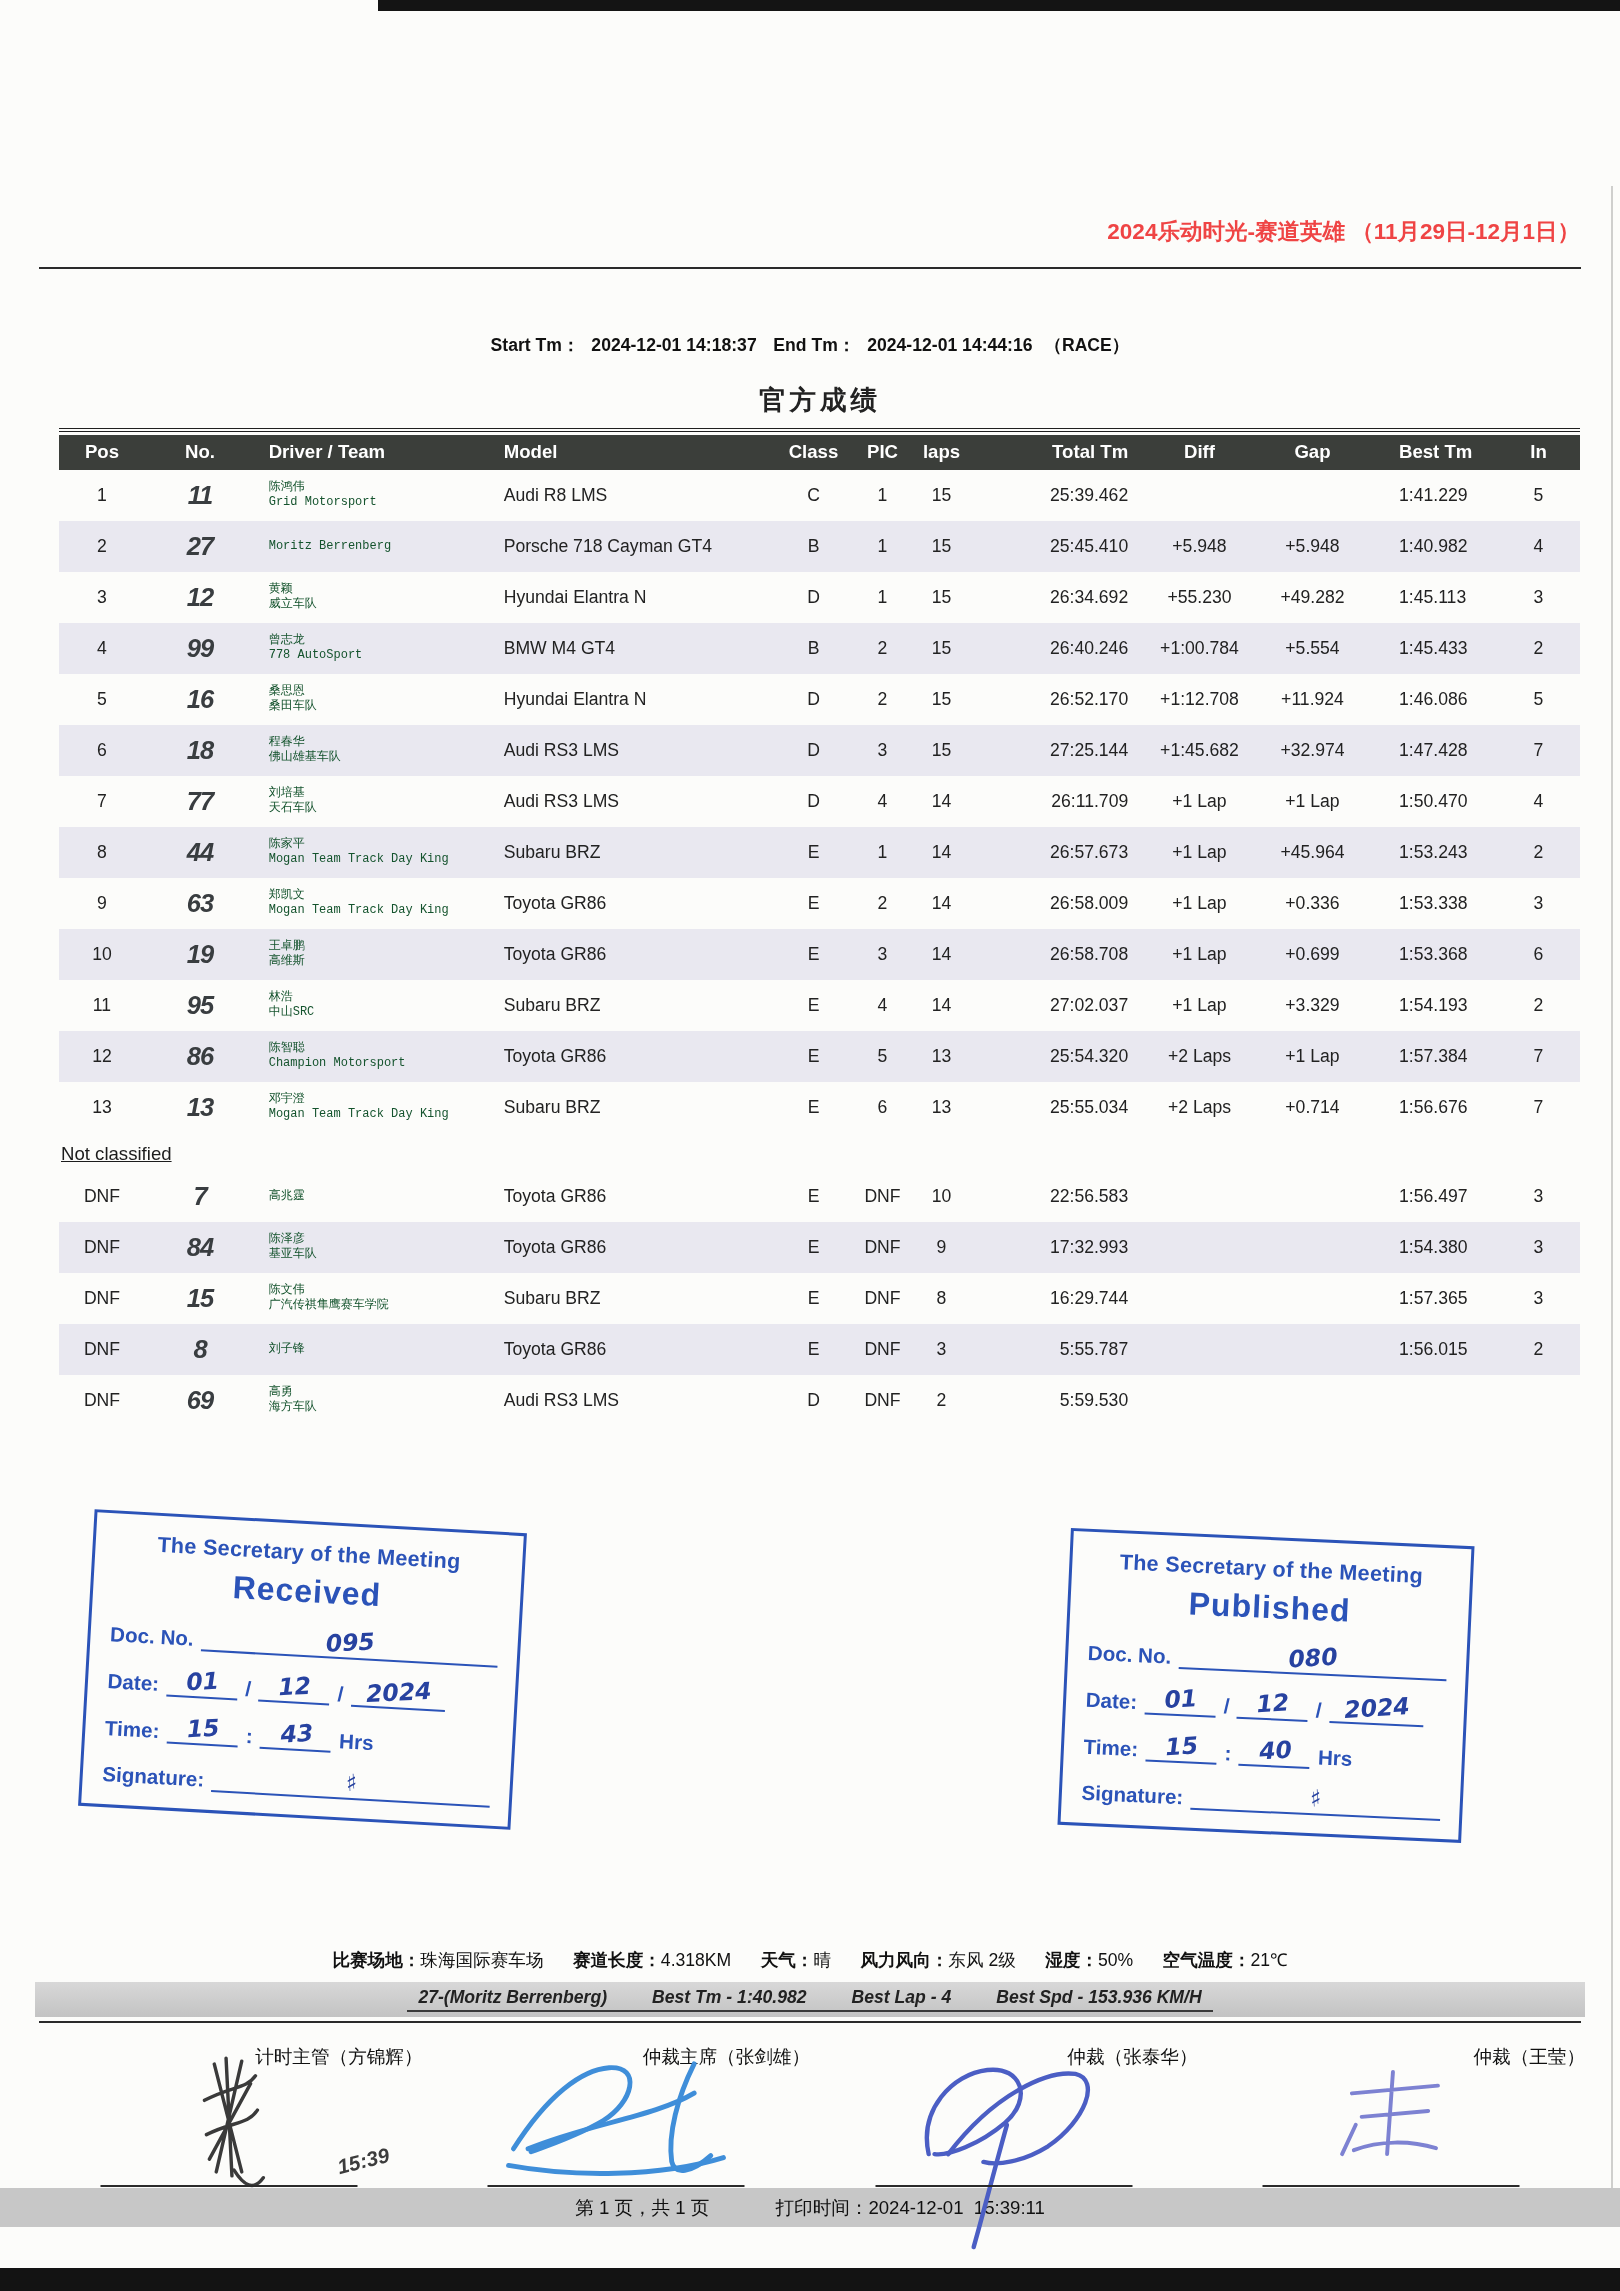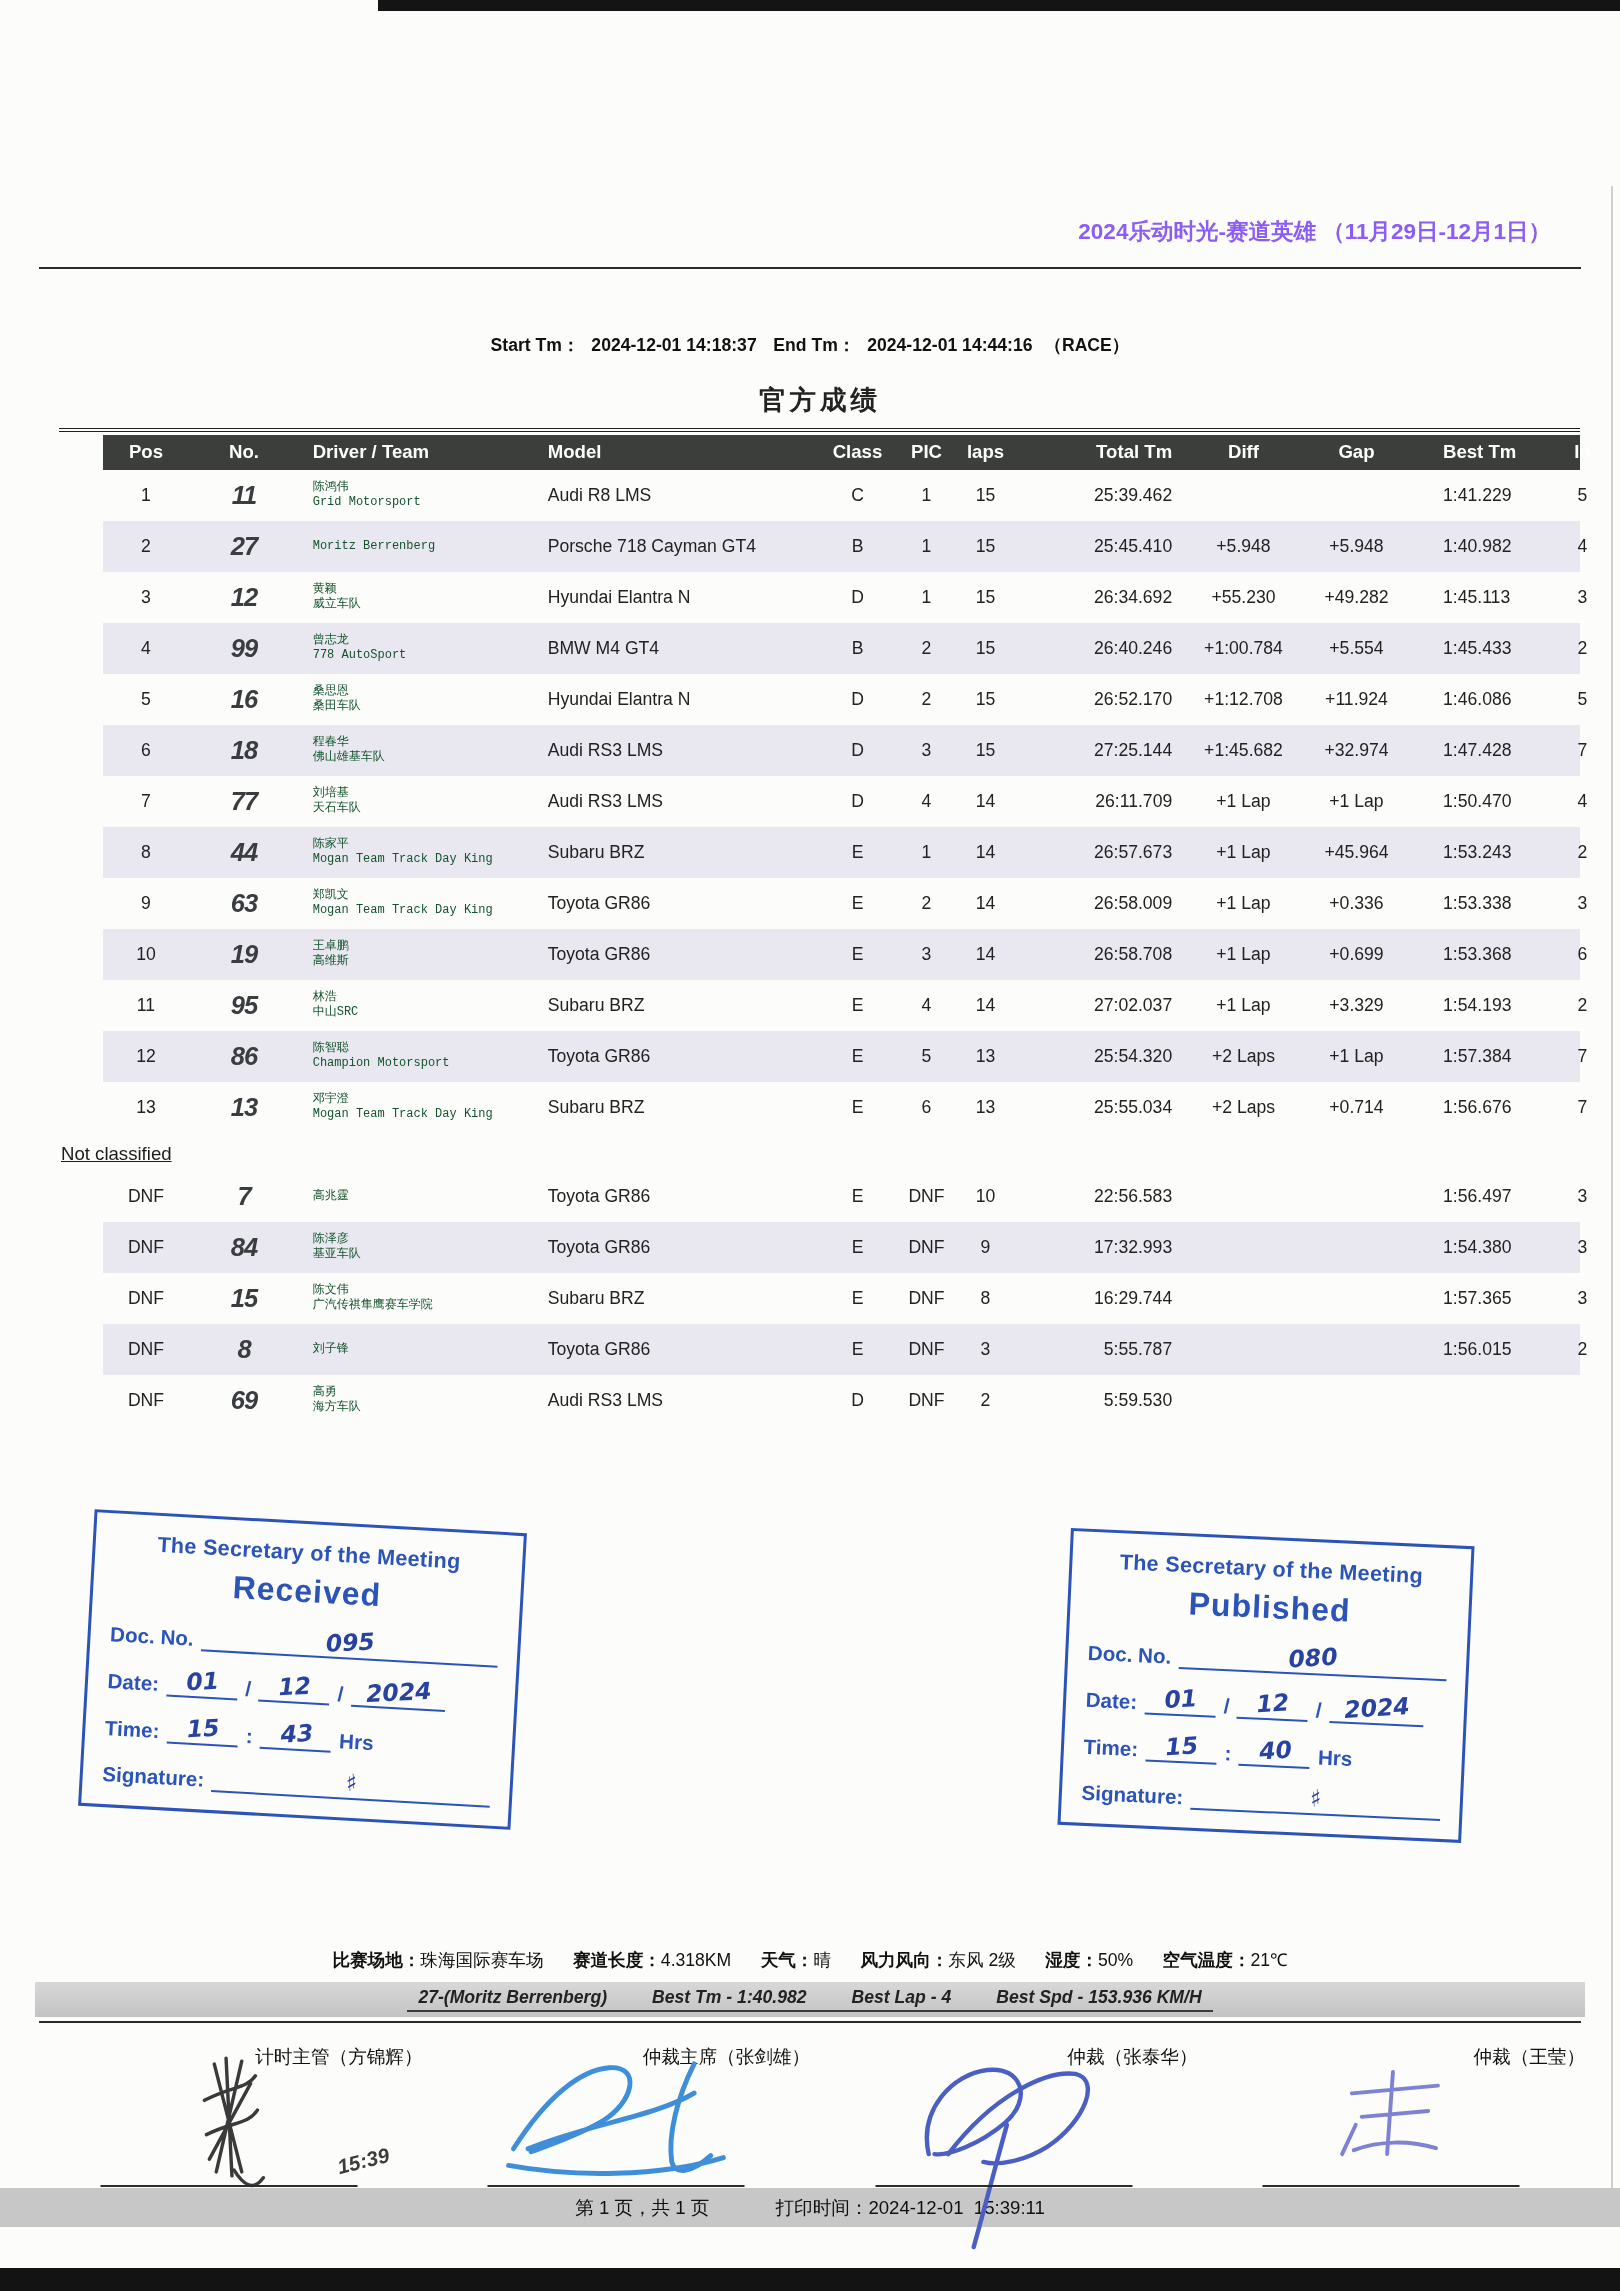--- a/index.html
+++ b/index.html
@@ -11,30 +11,30 @@
   .scan-edge{position:absolute;right:6.9px;top:186px;bottom:69px;width:2px;background:#cfcfcd;}
 
   
   .logo-row{position:absolute;top:21.6px;left:0;right:0;display:flex;justify-content:center;align-items:center;}
   .logo-mark{width:211px;height:181px;}
   .logo-text{font-size:74px;font-weight:bold;color:#5c615c;letter-spacing:15.7px;margin-left:5.9px;
              font-family:"DejaVu Serif",serif;}
   .badge{border:2px solid #979a97;margin-left:21.6px;margin-top:7.8px;padding:4.9px 8.8px;display:flex;flex-direction:column;
          font-size:26.5px;font-weight:bold;color:#4e524e;line-height:1.15;background:#f1f1ee;text-align:center;}
 
-  .event-header{position:absolute;top:216px;right:69px;font-size:22.5px;font-weight:bold;color:#8b5cf6;}
+  .event-header{position:absolute;top:216px;right:40px;font-size:22.5px;font-weight:bold;color:#ef4444;}
   .rule1{position:absolute;top:267px;left:39px;right:39px;border-top:2.9px solid #2a2a2a;}
   .race-title{position:absolute;top:286px;left:0;right:0;text-align:center;font-size:24.5px;font-weight:bold;}
   .session{position:absolute;top:333px;left:0;right:0;text-align:center;font-size:17.6px;font-weight:bold;color:#111;}
   .session span{margin:0 5.9px;white-space:pre;}
   .results-title{position:absolute;top:382px;left:0;right:0;text-align:center;font-size:26.5px;font-weight:bold;letter-spacing:3.9px;padding-left:20px;}
 
   
   .results-table{position:absolute;top:428px;left:59px;width:1521px;border-top:4.9px double #1f1f1f;padding-top:2.9px;}
-  .thead,.trow{display:grid;grid-template-columns:86px 110px 235px 289px 69px 69px 49px 172px 123px 103px 132px 85px;align-items:center;margin-left:44px;}
+  .thead,.trow{display:grid;grid-template-columns:86px 110px 235px 289px 69px 69px 49px 172px 123px 103px 132px 85px;align-items:center;}
   .thead{background:#3b3e3a;color:#fff;font-weight:bold;font-size:18.6px;height:35px;}
   .trow{min-height:51px;font-size:17.6px;}
   .trow.alt{background:#e9e8f0;}
   .c.pos{text-align:center;font-size:17.6px;}
   .c.no{text-align:center;font-size:25.5px;font-weight:bold;font-style:italic;color:#393d40;letter-spacing:-1px;}
   .c.driver{padding-left:13.7px;display:flex;flex-direction:column;justify-content:center;line-height:1.25;}
   .dname,.dteam{font-size:12px;color:#14532d;font-family:Liberation Mono, monospace;}
   .c.model{padding-left:13.7px;}
   .c.ctr{text-align:center;}
   .c.total{text-align:right;padding-right:9.8px;}

